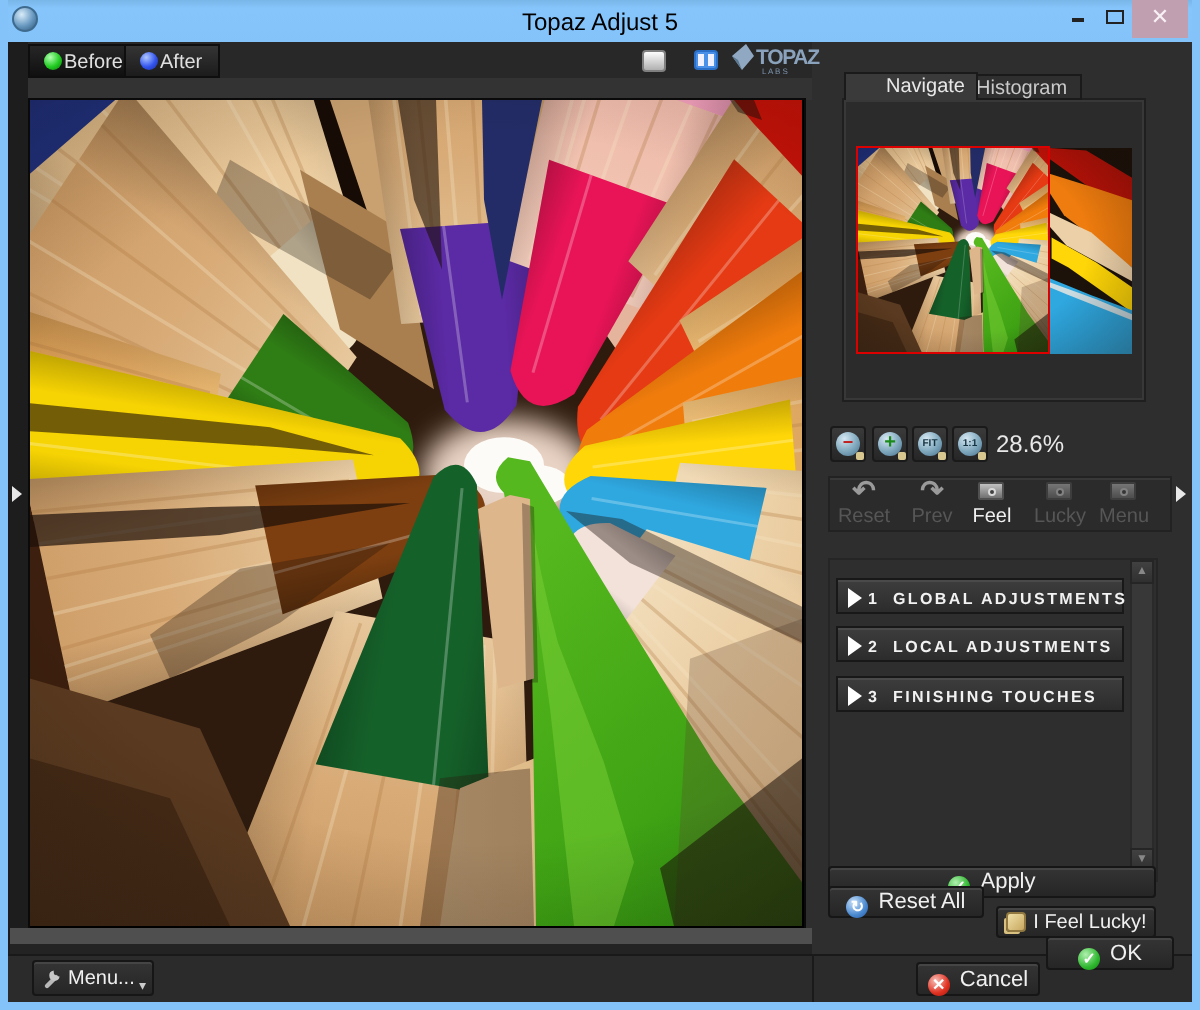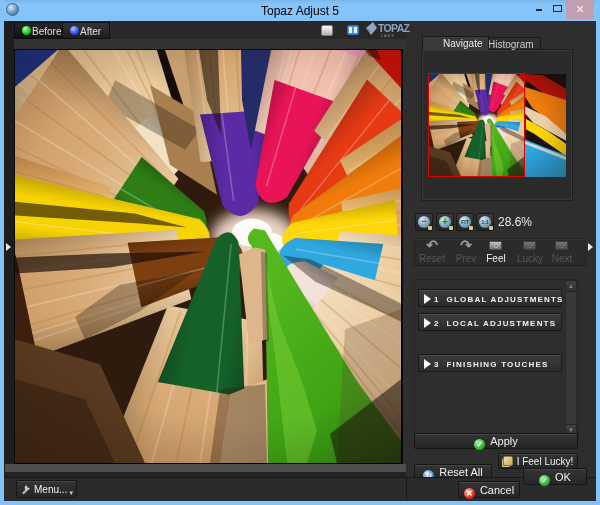--- a/index.html
+++ b/index.html
@@ -44,21 +44,21 @@
 .cam i{position:absolute;left:3.5px;top:1.5px;width:4px;height:4px;border-radius:50%;background:#404040;border:1px solid #d8d8d8}
 .cam.dim{opacity:0.5}
 #scrollarea{left:414px;top:279px;width:165px;height:162px;background:#2e2e2e;border:1px solid #252525}
 .adjbar{position:absolute;left:418px;width:144px;height:18px;background:linear-gradient(#3d3d3d,#2c2c2c);border:1px solid #181818;box-shadow:inset 0 1px 0 #4a4a4a;color:#f2f2f2;font-size:8px;font-weight:bold;letter-spacing:1.2px;padding:5px 0 0 15px;white-space:nowrap}
 .adjbar:before{content:"";position:absolute;left:5px;top:4px;width:0;height:0;border:5px solid transparent;border-left:7px solid #fff;border-right:none}
 #sbtrack{left:565px;top:280px;width:12px;height:156px;background:#383838;border:1px solid #2a2a2a}
 .sbbtn{position:absolute;left:565px;width:12px;height:12px;background:linear-gradient(#414141,#303030);border:1px solid #252525;color:#888;font-size:6px;text-align:center;line-height:11px}
 .btn{position:absolute;background:linear-gradient(#343434,#262626);border:1px solid #161616;box-shadow:inset 0 1px 0 #454545;border-radius:2px;color:#f0f0f0;font-size:11px;text-align:center}
 .cicon{display:inline-block;border-radius:50%;width:11px;height:11px;color:#fff;font-size:8px;font-weight:bold;text-align:center;line-height:11px;vertical-align:-2px;margin-right:5px}
 #applybtn{left:414px;top:433px;width:164px;height:16px;padding-top:1px}
-#resetbtn{left:414px;top:464px;width:78px;height:16px;padding-top:1px}
+#resetbtn{left:414px;top:443px;width:78px;height:16px;padding-top:1px}
 #luckybtn{left:498px;top:453px;width:80px;height:16px;padding-top:2px;font-size:10px}
 #botbar{left:4px;top:477px;width:592px;height:24px;background:#2b2b2b;border-top:1px solid #191919}
 #botdiv{left:406px;top:477px;width:1px;height:24px;background:#1a1a1a}
 #menubtn{left:16px;top:480px;width:61px;height:18px;text-align:left;padding:3px 0 0 17px;font-size:10px}
 #cancelbtn{left:458px;top:481px;width:62px;height:17px;padding-top:2px}
 #okbtn{left:523px;top:468px;width:64px;height:17px;padding-top:2px}
 #bottomedge{left:0;top:501px;width:600px;height:4px;background:#83c3fa}
 #rightedge{left:596px;top:0;width:4px;height:505px;background:#83c3fa}
 #leftedge{left:0;top:0;width:4px;height:505px;background:#83c3fa}
 .collarrow{width:0;height:0;border:4px solid transparent;border-left:5px solid #e8e8e8;border-right:none}
@@ -392,25 +392,25 @@
     <i></i>
   </div>
 <div class="abs urlabel on" style="left:478px">Feel</div>
 <div class="abs cam dim" style="left:523px">
     <i></i>
   </div>
 <div class="abs urlabel" style="left:512px">Lucky</div>
 <div class="abs cam dim" style="left:555px">
     <i></i>
   </div>
-<div class="abs urlabel" style="left:544px">Next</div>
+<div class="abs urlabel" style="left:544px">Menu</div>
 <div class="abs" id="scrollarea"></div>
 <div class="abs adjbar" style="top:289px">1&nbsp; GLOBAL ADJUSTMENTS</div>
 <div class="abs adjbar" style="top:313px">2&nbsp; LOCAL ADJUSTMENTS</div>
-<div class="abs adjbar" style="top:354px">3&nbsp; FINISHING TOUCHES</div>
+<div class="abs adjbar" style="top:338px">3&nbsp; FINISHING TOUCHES</div>
 <div class="abs" id="sbtrack"></div>
 <div class="abs sbbtn" style="top:280px">▲</div>
 <div class="abs sbbtn" style="top:424px">▼</div>
 <div class="abs btn" id="applybtn"><span class="cicon" style="background:radial-gradient(circle at 35% 30%,#b0f0b0,#30b830 60%,#108810)">✓</span>Apply</div>
 <div class="abs btn" id="resetbtn"><span class="cicon" style="background:radial-gradient(circle at 35% 30%,#c8e0f8,#4888d0 60%,#2858a0)">↻</span>Reset All</div>
 <div class="abs btn" id="luckybtn"><span style="display:inline-block;width:10px;height:10px;vertical-align:-1px;margin-right:4px;background:linear-gradient(135deg,#f0e0a8,#c8a860);border:1px solid #907840;border-radius:2px;box-shadow:-2px 2px 0 -1px #d8c080">&nbsp;</span>I Feel Lucky!</div>
 <div class="abs" id="botbar"></div>
 <div class="abs" id="botdiv"></div>
 <div class="abs btn" id="menubtn"><svg style="position:absolute;left:4px;top:3px" width="10" height="11" viewBox="0 0 10 11">
       <path d="M2.5,9 L7,4.5" stroke="#b8b8b8" stroke-width="2.2" stroke-linecap="round"></path>

